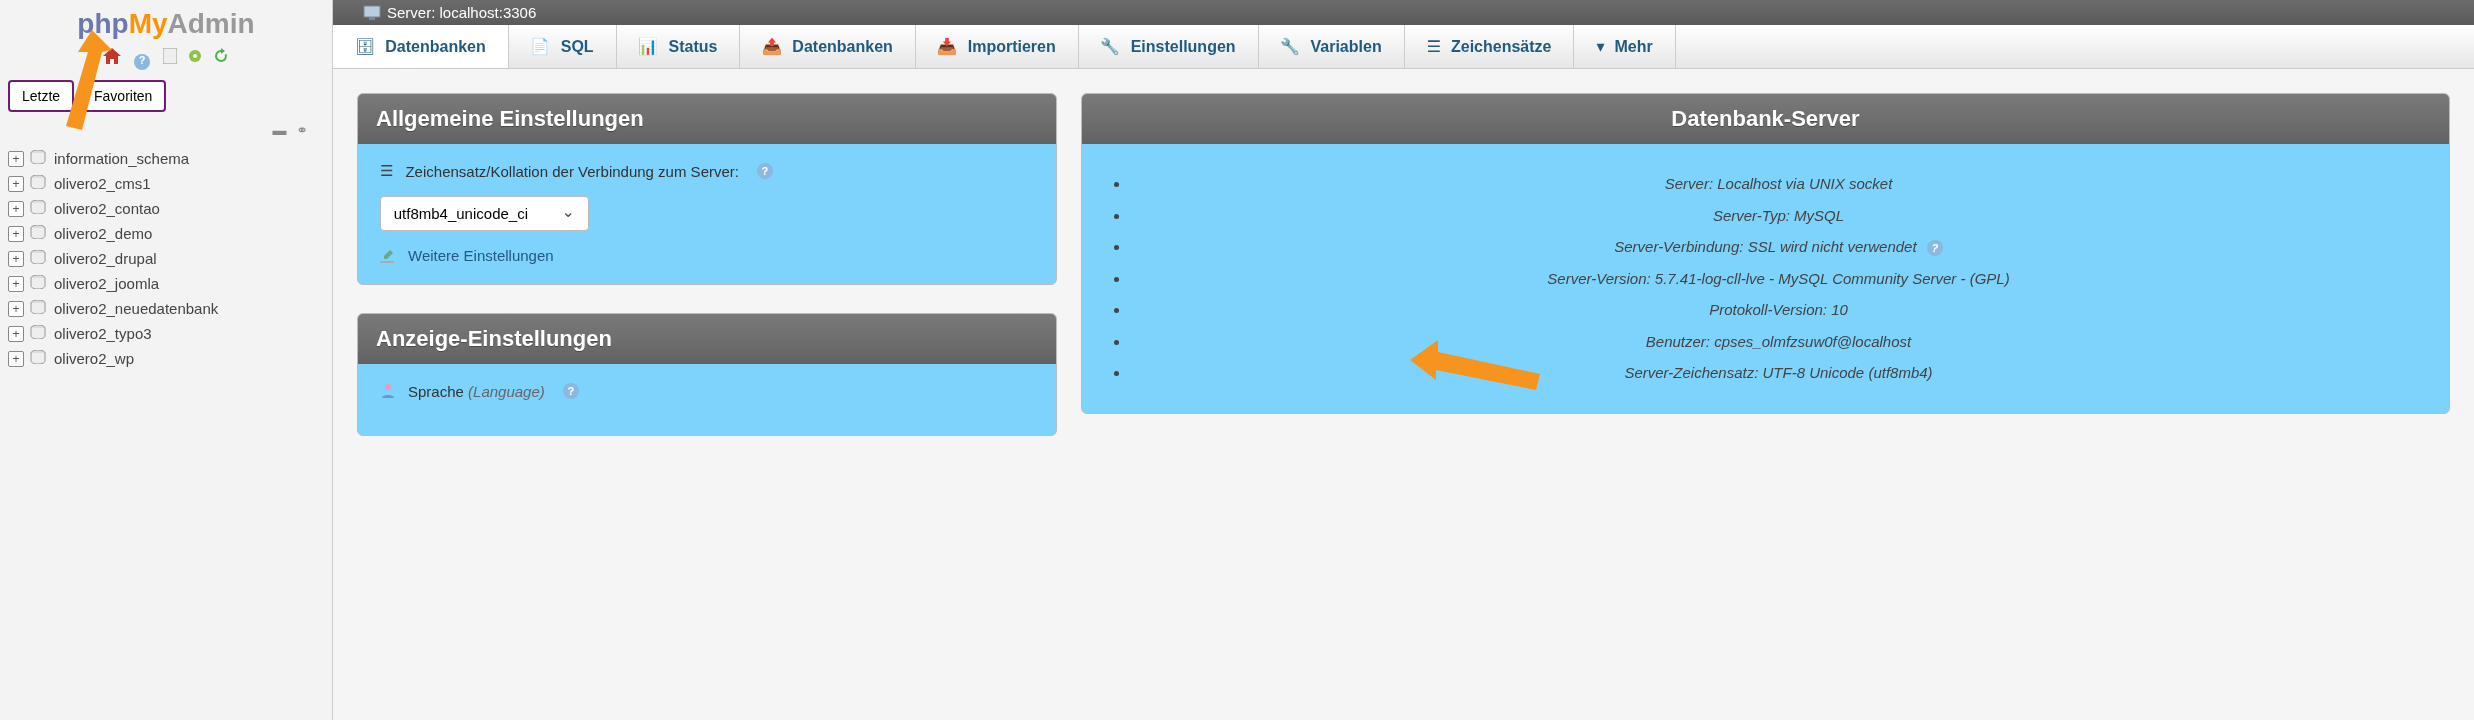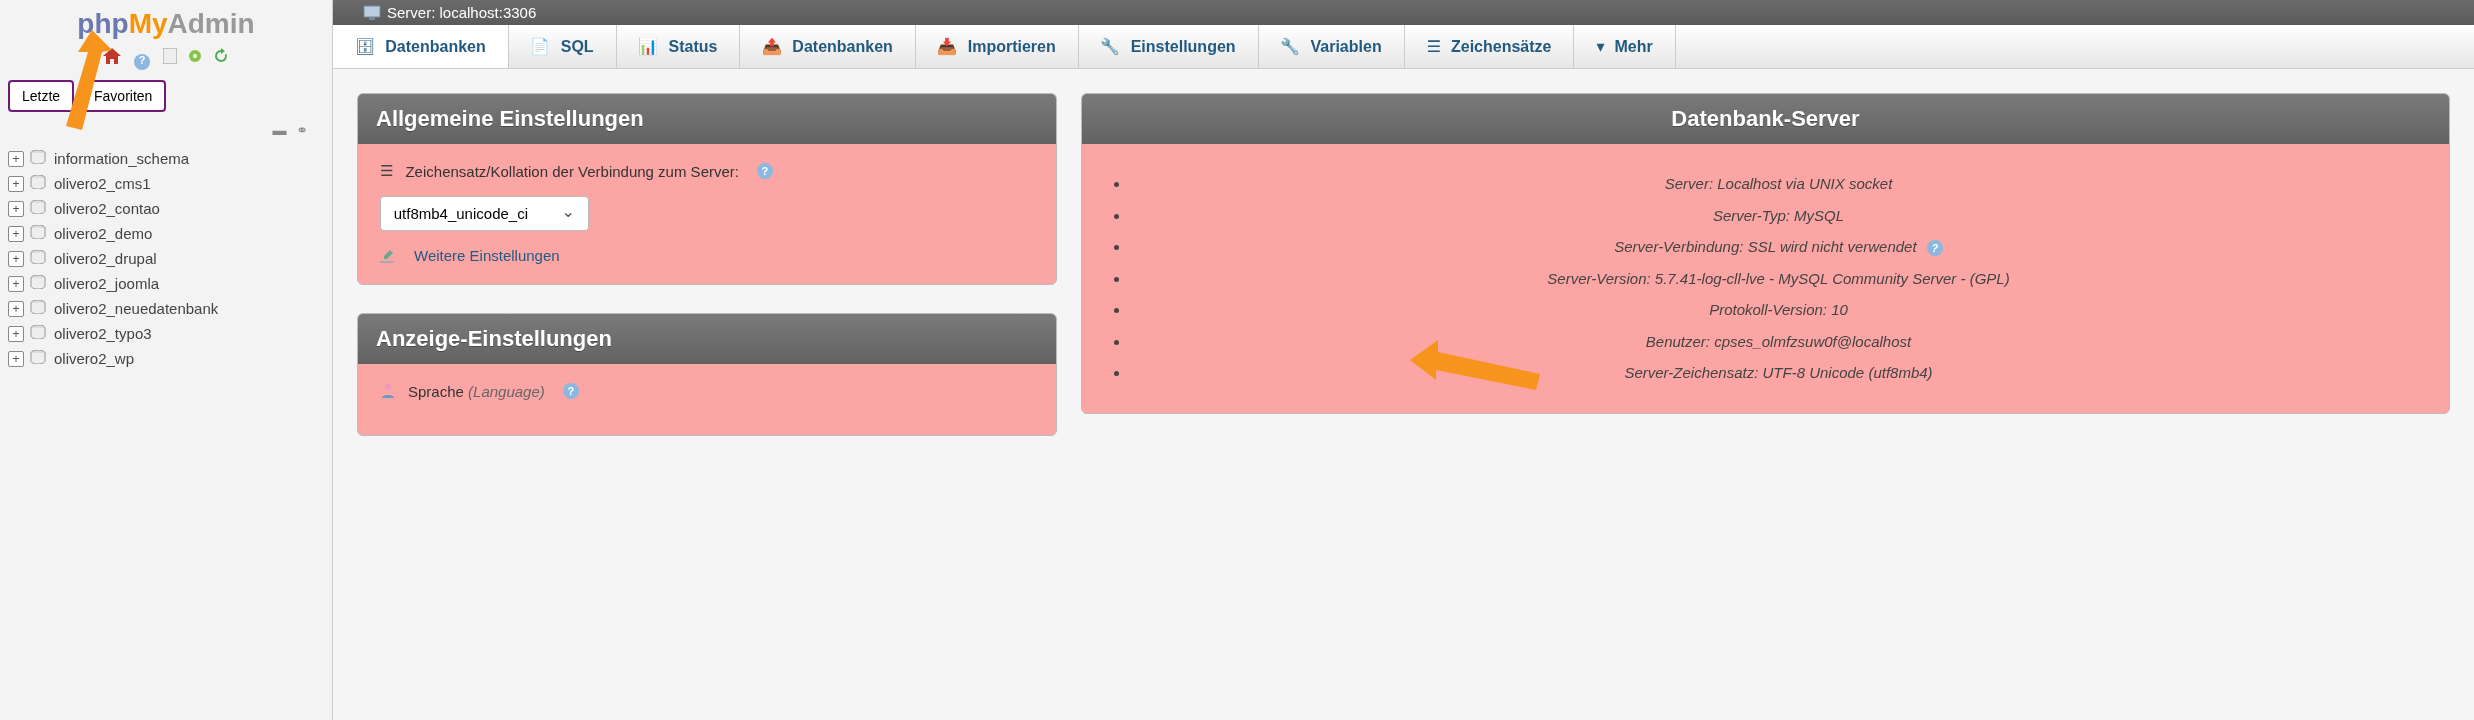--- a/index.html
+++ b/index.html
@@ -22,29 +22,29 @@
 .tree-item .dbicon { width: 18px; margin-right: 6px; }
 .main { flex: 1; display: flex; flex-direction: column; background: #f5f5f5; }
 .topbar { background: linear-gradient(#6b6b6b,#5a5a5a); color: #fff; padding: 4px 30px; font-size: 15px; display: flex; align-items: center; }
 .topbar svg { margin-right: 6px; }
 .tabs { background: linear-gradient(#fff,#e6e6e6); border-bottom: 1px solid #ccc; display: flex; }
 .tab { padding: 12px 22px; border-right: 1px solid #ccc; display: flex; align-items: center; gap: 10px; font-size: 16px; color: #235a81; font-weight: bold; cursor: pointer; }
 .tab.active { background: #fff; }
 .content { flex: 1; padding: 24px; display: flex; gap: 24px; overflow: hidden; }
 .left-col { flex: 0 0 700px; display: flex; flex-direction: column; gap: 28px; }
 .right-col { flex: 1; text-align: center; }
-.panel { background: #fca5a5; border: 1px solid #bbb; border-radius: 6px; overflow: hidden; }
+.panel { background: #7dd3fc; border: 1px solid #bbb; border-radius: 6px; overflow: hidden; }
 .panel-head { background: linear-gradient(#7a7a7a,#626262); color: #fff; font-size: 22px; font-weight: bold; padding: 12px 18px; text-shadow: 0 1px 0 rgba(0,0,0,.3); }
 .panel-body { padding: 18px 22px; font-size: 15px; }
 .form-row { display: flex; align-items: center; gap: 12px; margin-bottom: 16px; }
 .form-row label { color: #333; }
 select { font-size: 15px; padding: 8px 60px 8px 12px; border: 1px solid #bbb; border-radius: 4px; background: #fff; appearance: none; text-align: right; }
 .select-wrap { position: relative; display: inline-block; }
 .select-wrap::after { content: "⌄"; position: absolute; right: 14px; top: 6px; font-size: 16px; pointer-events: none; color: #555; }
-.link { color: #235a81; cursor: pointer; display: inline-flex; align-items: center; gap: 20px; justify-content: flex-end; }
+.link { color: #235a81; cursor: pointer; display: inline-flex; align-items: center; gap: 14px; justify-content: flex-end; }
 ul.info { list-style: disc; padding-left: 26px; font-style: italic; }
 ul.info li { margin: 12px 0; font-size: 15px; line-height: 1.3; }
 .help-icon { display: inline-flex; width: 16px; height: 16px; border-radius: 50%; background: #8ab8df; color: #fff; font-size: 11px; font-weight: bold; align-items: center; justify-content: center; margin-left: 6px; }
 .italic { font-style: italic; color: #666; }
 </style>
 </head>
 <body>
 
 <div class="app">
   <aside class="sidebar">

